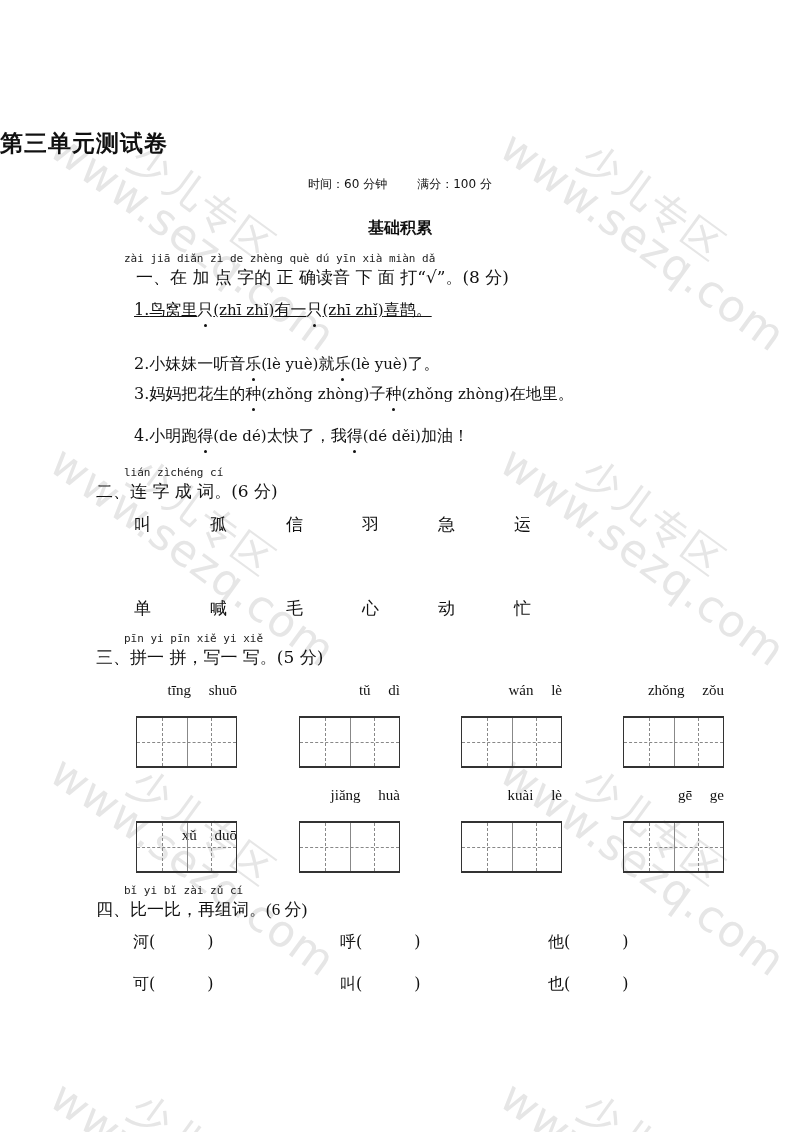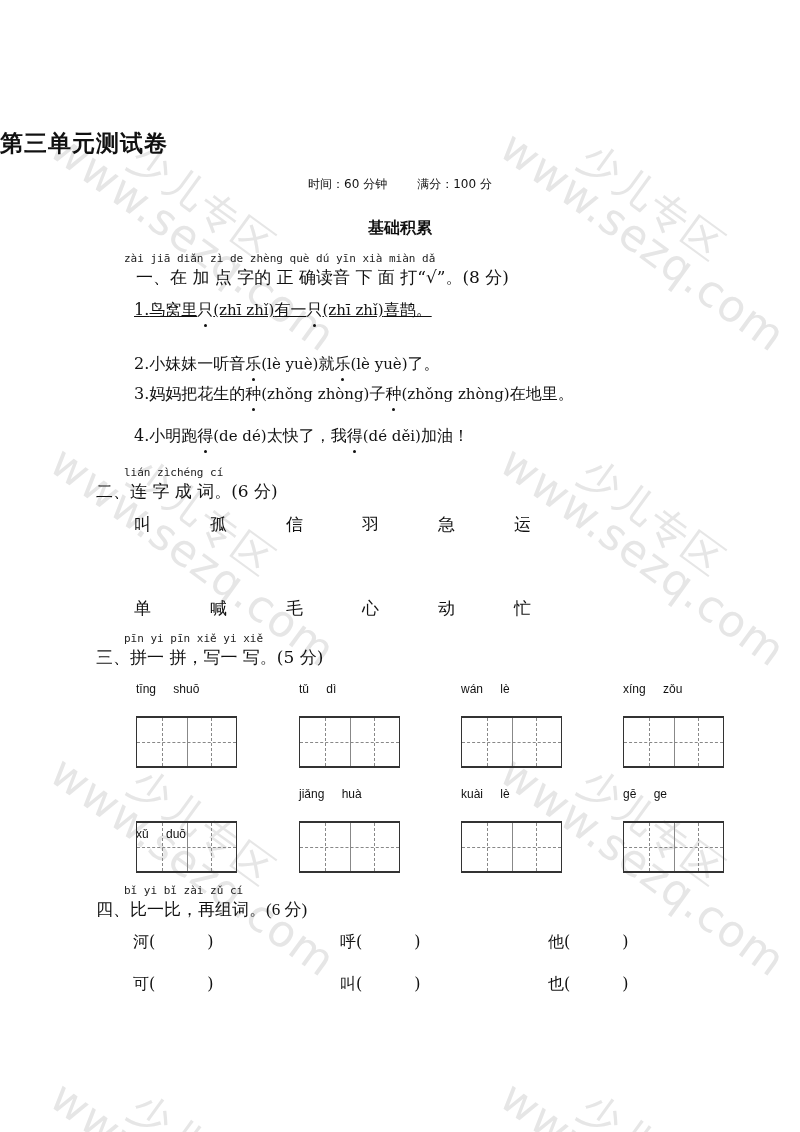--- a/index.html
+++ b/index.html
@@ -31,21 +31,21 @@
   .section-head { font-size: 17px; letter-spacing: 3px; }
 
   .q-item { font-size: 16px; }
   .dot { position: relative; display: inline-block; }
   .dot::after { content: ""; position: absolute; left: 50%; bottom: -6px; width: 3px; height: 3px; margin-left: -1.5px; border-radius: 50%; background: #111; }
   .py { font-family: "DejaVu Serif", "Liberation Serif", serif; font-size: 15px; }
 
   .chars-row { display: flex; font-size: 17px; }
   .chars-row span { width: 76px; display: inline-block; }
 
-  .grid-label { font-family: Liberation Sans, sans-serif; font-size: 12px; text-align: left; width: 101px; word-spacing: 14px; }
+  .grid-label { font-family: Liberation Serif, serif; font-size: 15px; text-align: right; width: 101px; word-spacing: 14px; }
 
   .tian-box { position: absolute; width: 101px; height: 52px; border-top: 2px solid #333; border-bottom: 2px solid #333; border-left: 1.5px solid #333; border-right: 1.5px solid #333; z-index: 1; }
   .tian-box .mid-solid { position: absolute; left: 50%; top: 0; bottom: 0; border-left: 1px solid #888; }
   .tian-box .v-dash-1 { position: absolute; left: 25%; top: 0; bottom: 0; border-left: 1px dashed #888; }
   .tian-box .v-dash-2 { position: absolute; left: 75%; top: 0; bottom: 0; border-left: 1px dashed #888; }
   .tian-box .h-dash { position: absolute; top: 50%; left: 0; right: 0; border-top: 1px dashed #888; }
 
   .compare-item { font-size: 16px; }
   .compare-item .paren { display: inline-block; width: 52px; }
 </style>
@@ -123,21 +123,21 @@
   <span>动</span>
   <span>忙</span>
 </div>
 
 <div class="abs pinyin-line" style="left:124px; top:632px;">pīn yi pīn xiě yi xiě</div>
 <div class="abs section-head" style="left:96px; top:646px; letter-spacing:0;">三、拼一 拼，写一 写。(5 分)</div>
 
 <div class="abs grid-label" style="left:136px; top:682px;">tīng shuō</div>
 <div class="abs grid-label" style="left:299px; top:682px;">tǔ dì</div>
 <div class="abs grid-label" style="left:461px; top:682px;">wán lè</div>
-<div class="abs grid-label" style="left:623px; top:682px;">xíng zǒu</div>
+<div class="abs grid-label" style="left:623px; top:682px;">zhǒng zǒu</div>
 
 <div class="tian-box" style="left:136px; top:716px;">
     <div class="v-dash-1"></div>
     <div class="mid-solid"></div>
     <div class="v-dash-2"></div>
     <div class="h-dash"></div>
   </div>
 <div class="tian-box" style="left:299px; top:716px;">
     <div class="v-dash-1"></div>
     <div class="mid-solid"></div>

